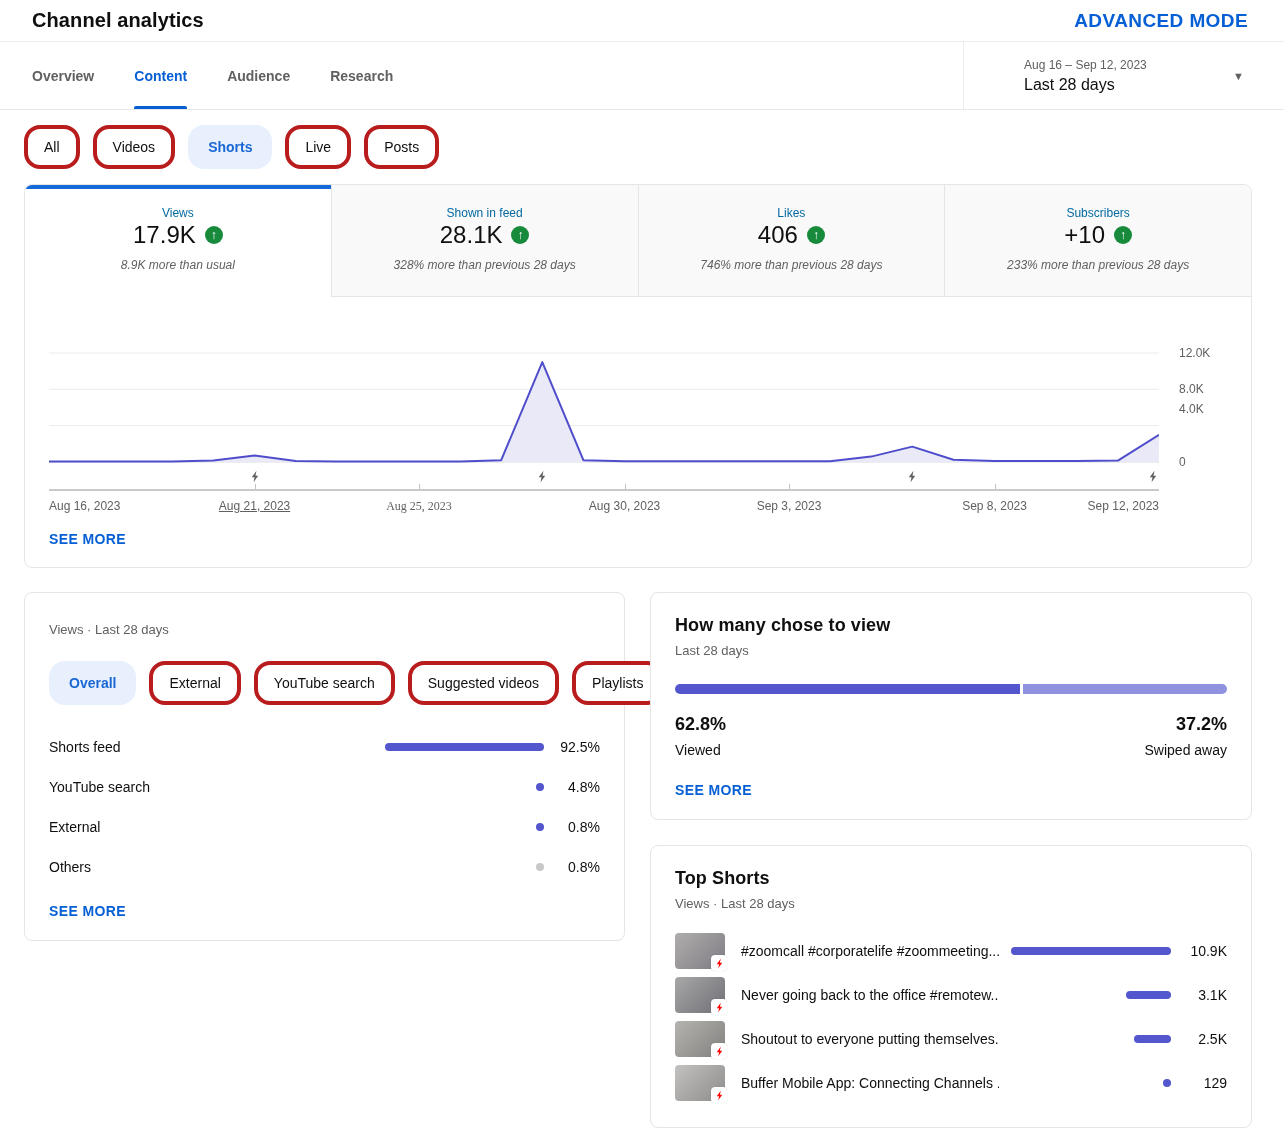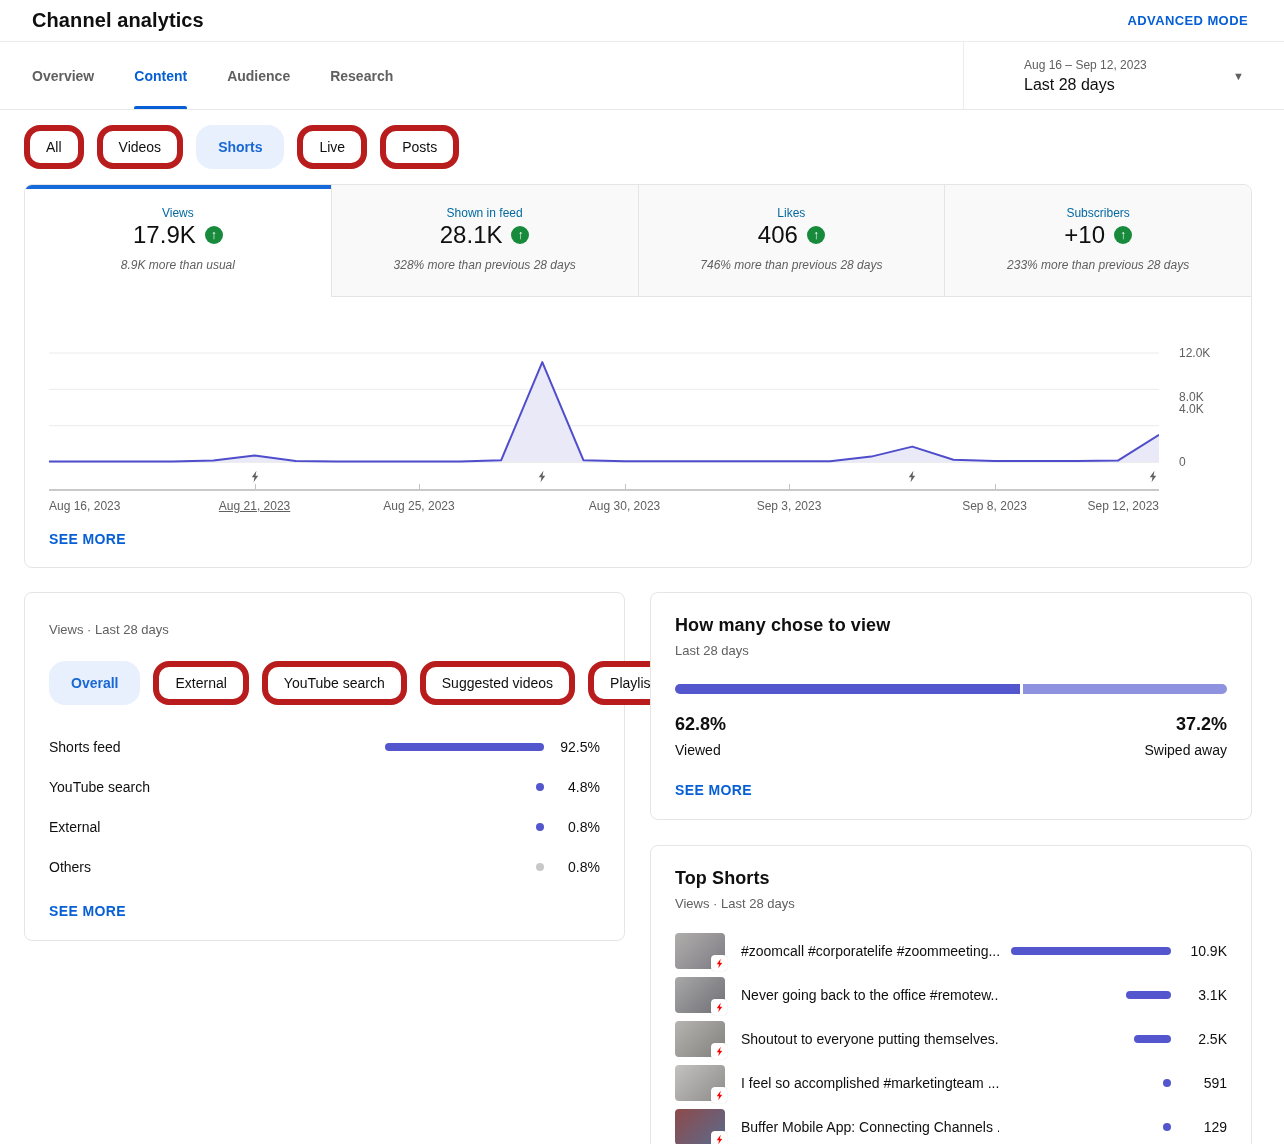--- a/index.html
+++ b/index.html
@@ -6,40 +6,40 @@
     --accent:#065fd4; --chipbg:#e8f0fe; --chiptext:#1967d2;
     --purple:#4f4dcb; --purplefill:#e9e9f8; --bardark:#5356cc; --barlight:#8f92de;
     --dotmuted:#c8c8c8; --green:#178a3c; --red:#ff0000;
   }
   *{box-sizing:border-box}
   body{margin:0;width:1284px;height:1144px;overflow:hidden;background:#fff;
        font-family:"Liberation Sans","DejaVu Sans",sans-serif;color:#0f0f0f;}
   .topbar{display:flex;justify-content:space-between;align-items:center;height:42px;
           padding:0 36px 0 32px;border-bottom:1px solid #ececec}
   .topbar h1{font-size:20px;font-weight:700;margin:0;letter-spacing:.1px}
-  .advanced{color:var(--accent);font-size:13px;font-weight:700;letter-spacing:.4px;cursor:pointer}
+  .advanced{color:var(--accent);font-size:19px;font-weight:700;letter-spacing:.4px;cursor:pointer}
 
   .tabbar{position:relative;display:flex;align-items:stretch;height:68px;
           border-bottom:1px solid #e8e8e8;padding-left:32px}
   .tabs{display:flex}
   .tab{display:flex;align-items:center;margin-right:40px;font-size:14px;color:#606060;
        font-weight:700;position:relative;cursor:pointer}
   .tab.active{color:var(--accent)}
   .tab.active::after{content:"";position:absolute;bottom:0;left:0;right:0;height:3px;
        background:var(--accent);border-radius:2px 2px 0 0}
   .datepicker{position:absolute;right:0;top:0;bottom:0;width:321px;border-left:1px solid #ececec;
        display:flex;align-items:center;cursor:pointer}
   .dp-text{padding-left:60px;display:flex;flex-direction:column}
   .dp-range{font-size:12px;color:#606060;margin-bottom:4px}
   .dp-preset{font-size:16px;color:#0f0f0f}
   .dp-caret{position:absolute;right:40px;top:50%;transform:translateY(-50%);
        font-size:11px;color:#606060}
 
   .chips-row{display:flex;gap:13px;padding:14px 0 0 24px;height:60px;align-items:center}
-  .chip{height:44px;display:inline-flex;align-items:center;padding:0 16px;border:6px solid #b91c1c;
+  .chip{height:44px;display:inline-flex;align-items:center;padding:0 16px;border:4px solid #b91c1c;
        border-radius:16px;font-size:14px;color:#0f0f0f;background:#fff;cursor:pointer;white-space:nowrap}
   .chip.selected{background:var(--chipbg);color:var(--chiptext);border-color:transparent;font-weight:700}
 
   .card{border:1px solid #e5e5e5;border-radius:8px;background:#fff}
   .chart-card{margin:14px 32px 0 24px;overflow:hidden}
   .metric-tabs{display:flex}
   .mcard{flex:1;height:112px;background:#f9f9f9;border-left:1px solid #e5e5e5;
        border-bottom:1px solid #e5e5e5;text-align:center;position:relative;cursor:pointer;padding-top:21px}
   .mcard:first-child{border-left:none}
   .mcard.active{background:#fff;border-bottom-color:transparent}
@@ -173,28 +173,28 @@
   <div class="chart-wrap">
     <svg class="plot" width="1110" height="150" viewBox="0 0 1110 150">
         <line x1="0" x2="1110" y1="30" y2="30" stroke="#ebebeb" stroke-width="1"></line>
         <line x1="0" x2="1110" y1="66.33333333333333" y2="66.33333333333333" stroke="#ebebeb" stroke-width="1"></line>
         <line x1="0" x2="1110" y1="102.66666666666666" y2="102.66666666666666" stroke="#ebebeb" stroke-width="1"></line>
         <line x1="0" x2="1110" y1="139" y2="139" stroke="#dcdcdc" stroke-width="1"></line>
         <path d="M0,139 L0.0,138.5 L41.1,138.5 L82.2,138.5 L123.3,138.5 L164.4,137.6 L205.6,132.6 L246.7,137.9 L287.8,138.5 L328.9,138.5 L370.0,138.5 L411.1,138.5 L452.2,137.2 L493.3,39.1 L534.4,137.2 L575.6,138.3 L616.7,138.3 L657.8,138.3 L698.9,138.3 L740.0,138.3 L781.1,138.3 L822.2,133.6 L863.3,123.6 L904.4,136.7 L945.6,138.1 L986.7,138.1 L1027.8,137.9 L1068.9,137.6 L1110.0,111.8 L1110,139 Z" fill="#e9e9f8"></path>
         <polyline points="0.0,138.5 41.1,138.5 82.2,138.5 123.3,138.5 164.4,137.6 205.6,132.6 246.7,137.9 287.8,138.5 328.9,138.5 370.0,138.5 411.1,138.5 452.2,137.2 493.3,39.1 534.4,137.2 575.6,138.3 616.7,138.3 657.8,138.3 698.9,138.3 740.0,138.3 781.1,138.3 822.2,133.6 863.3,123.6 904.4,136.7 945.6,138.1 986.7,138.1 1027.8,137.9 1068.9,137.6 1110.0,111.8" fill="none" stroke="#4f4dcb" stroke-width="2" stroke-linejoin="round"></polyline>
       </svg>
   <div class="ylabel" style="top: 56px;">12.0K</div>
-      <div class="ylabel" style="top: 92.3333px; margin-top: 8px;">8.0K</div>
+      <div class="ylabel" style="top: 92.3333px;">8.0K</div>
       <div class="ylabel" style="top: 112px;">4.0K</div>
       <div class="ylabel" style="top: 165px;">0</div>
       <div class="axisline"></div>
       <div class="xlabel" style="left: 24px; transform: none;">Aug 16, 2023</div>
       <div class="xlabel" style="left: 229.556px; transform: translateX(-50%); text-decoration: underline;">Aug 21, 2023</div>
       <div class="xtick" style="left: 229.556px;"></div>
-      <div class="xlabel" style="left: 394px; transform: translateX(-50%);">Aug 25, 2023</div>
+      <div class="xlabel" style="left: 394px; transform: translateX(-50%); font-family: Liberation Serif, serif;">Aug 25, 2023</div>
       <div class="xtick" style="left: 394px;"></div>
       <div class="xlabel" style="left: 599.556px; transform: translateX(-50%);">Aug 30, 2023</div>
       <div class="xtick" style="left: 599.556px;"></div>
       <div class="xlabel" style="left: 764px; transform: translateX(-50%);">Sep 3, 2023</div>
       <div class="xtick" style="left: 764px;"></div>
       <div class="xlabel" style="left: 969.556px; transform: translateX(-50%);">Sep 8, 2023</div>
       <div class="xtick" style="left: 969.556px;"></div>
       <div class="xlabel" style="left: 1134px; transform: translateX(-100%);">Sep 12, 2023</div>
       <div class="marker" style="left: 229.556px;"><svg width="13" height="13" viewBox="0 0 16 16">
           <path d="M9.8 1 L4 9 L7.4 9 L6.2 15 L12 7 L8.6 7 Z" fill="#606060"></path>
@@ -325,34 +325,20 @@
             <div class="stat-val">2.5K</div>
           </div>
           <div class="short-row">
             <div class="thumb">
               <span class="badge">
                 <svg width="11" height="11" viewBox="0 0 16 16">
                   <path d="M9.8 1 L4 9 L7.4 9 L6.2 15 L12 7 L8.6 7 Z" fill="#ff0000"></path>
                 </svg>
               </span>
             </div>
-            <div class="short-title">I feel so accomplished #marketingteam ...</div>
-            <div class="bar-zone">
-              <div class="dot"></div>
-            </div>
-            <div class="stat-val">591</div>
-          </div>
-          <div class="short-row">
-            <div class="thumb">
-              <span class="badge">
-                <svg width="11" height="11" viewBox="0 0 16 16">
-                  <path d="M9.8 1 L4 9 L7.4 9 L6.2 15 L12 7 L8.6 7 Z" fill="#ff0000"></path>
-                </svg>
-              </span>
-            </div>
             <div class="short-title">Buffer Mobile App: Connecting Channels ...</div>
             <div class="bar-zone">
               <div class="dot"></div>
             </div>
             <div class="stat-val">129</div>
           </div>
         </div>
     </section>
 
   </div>

